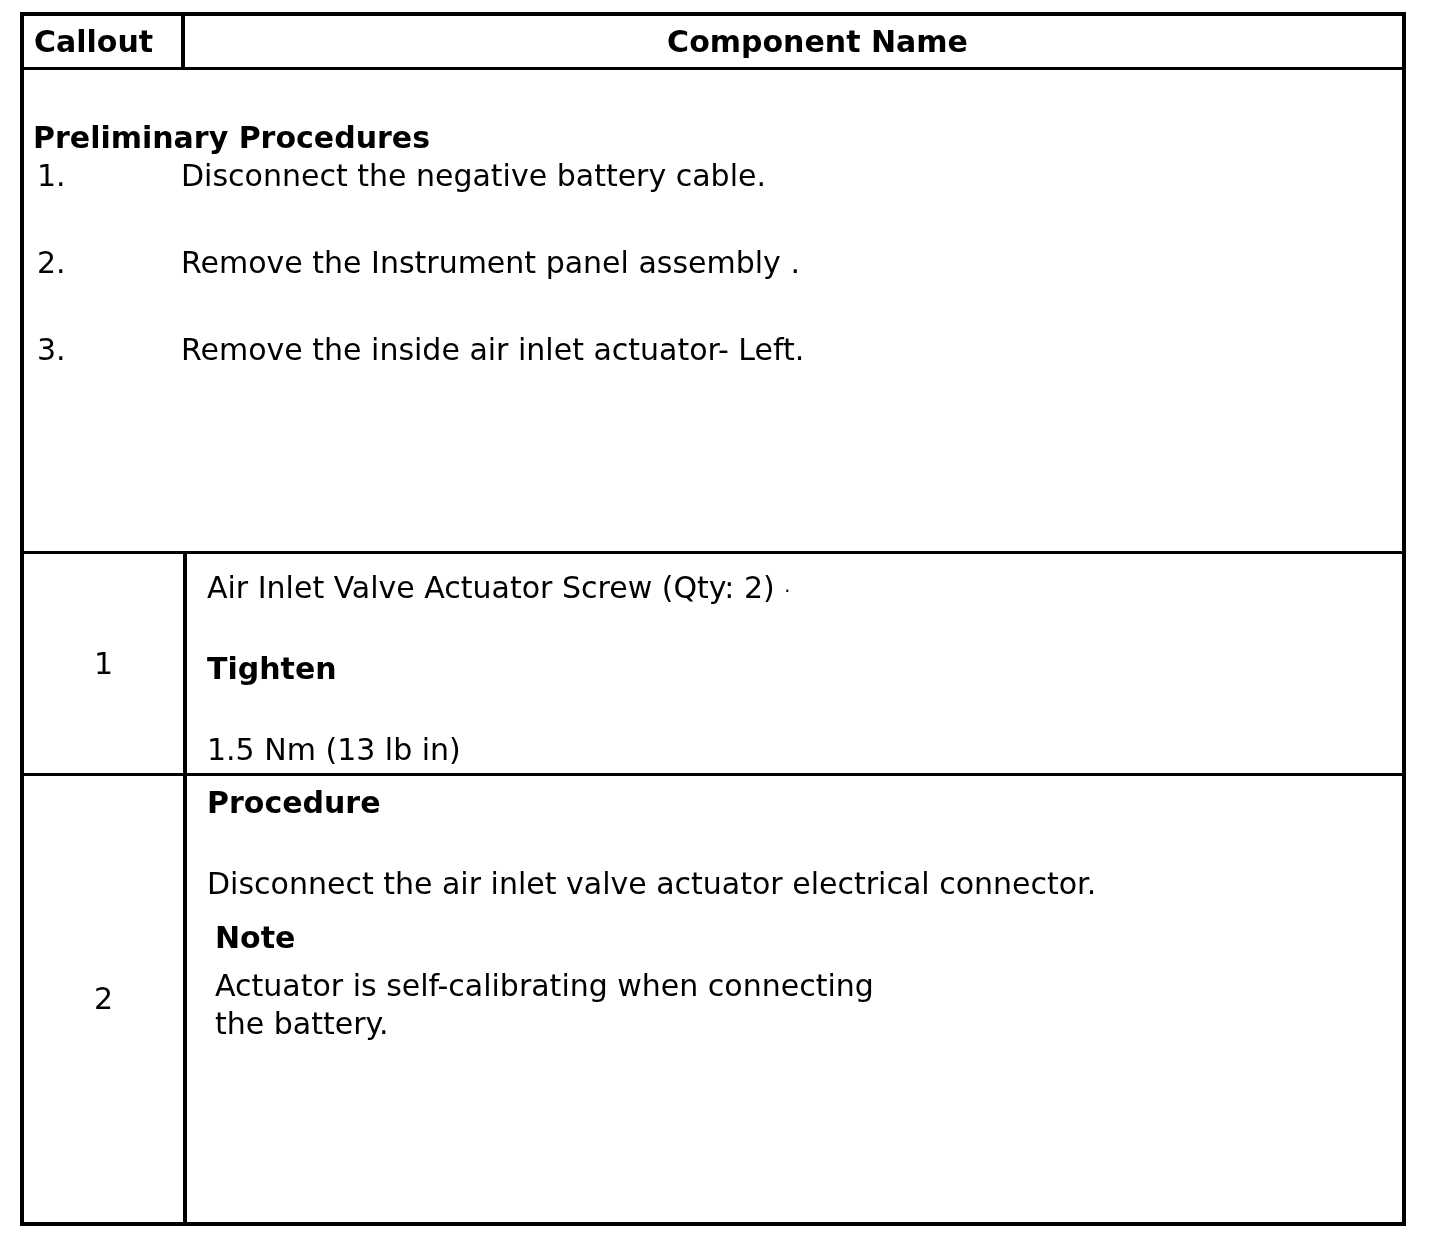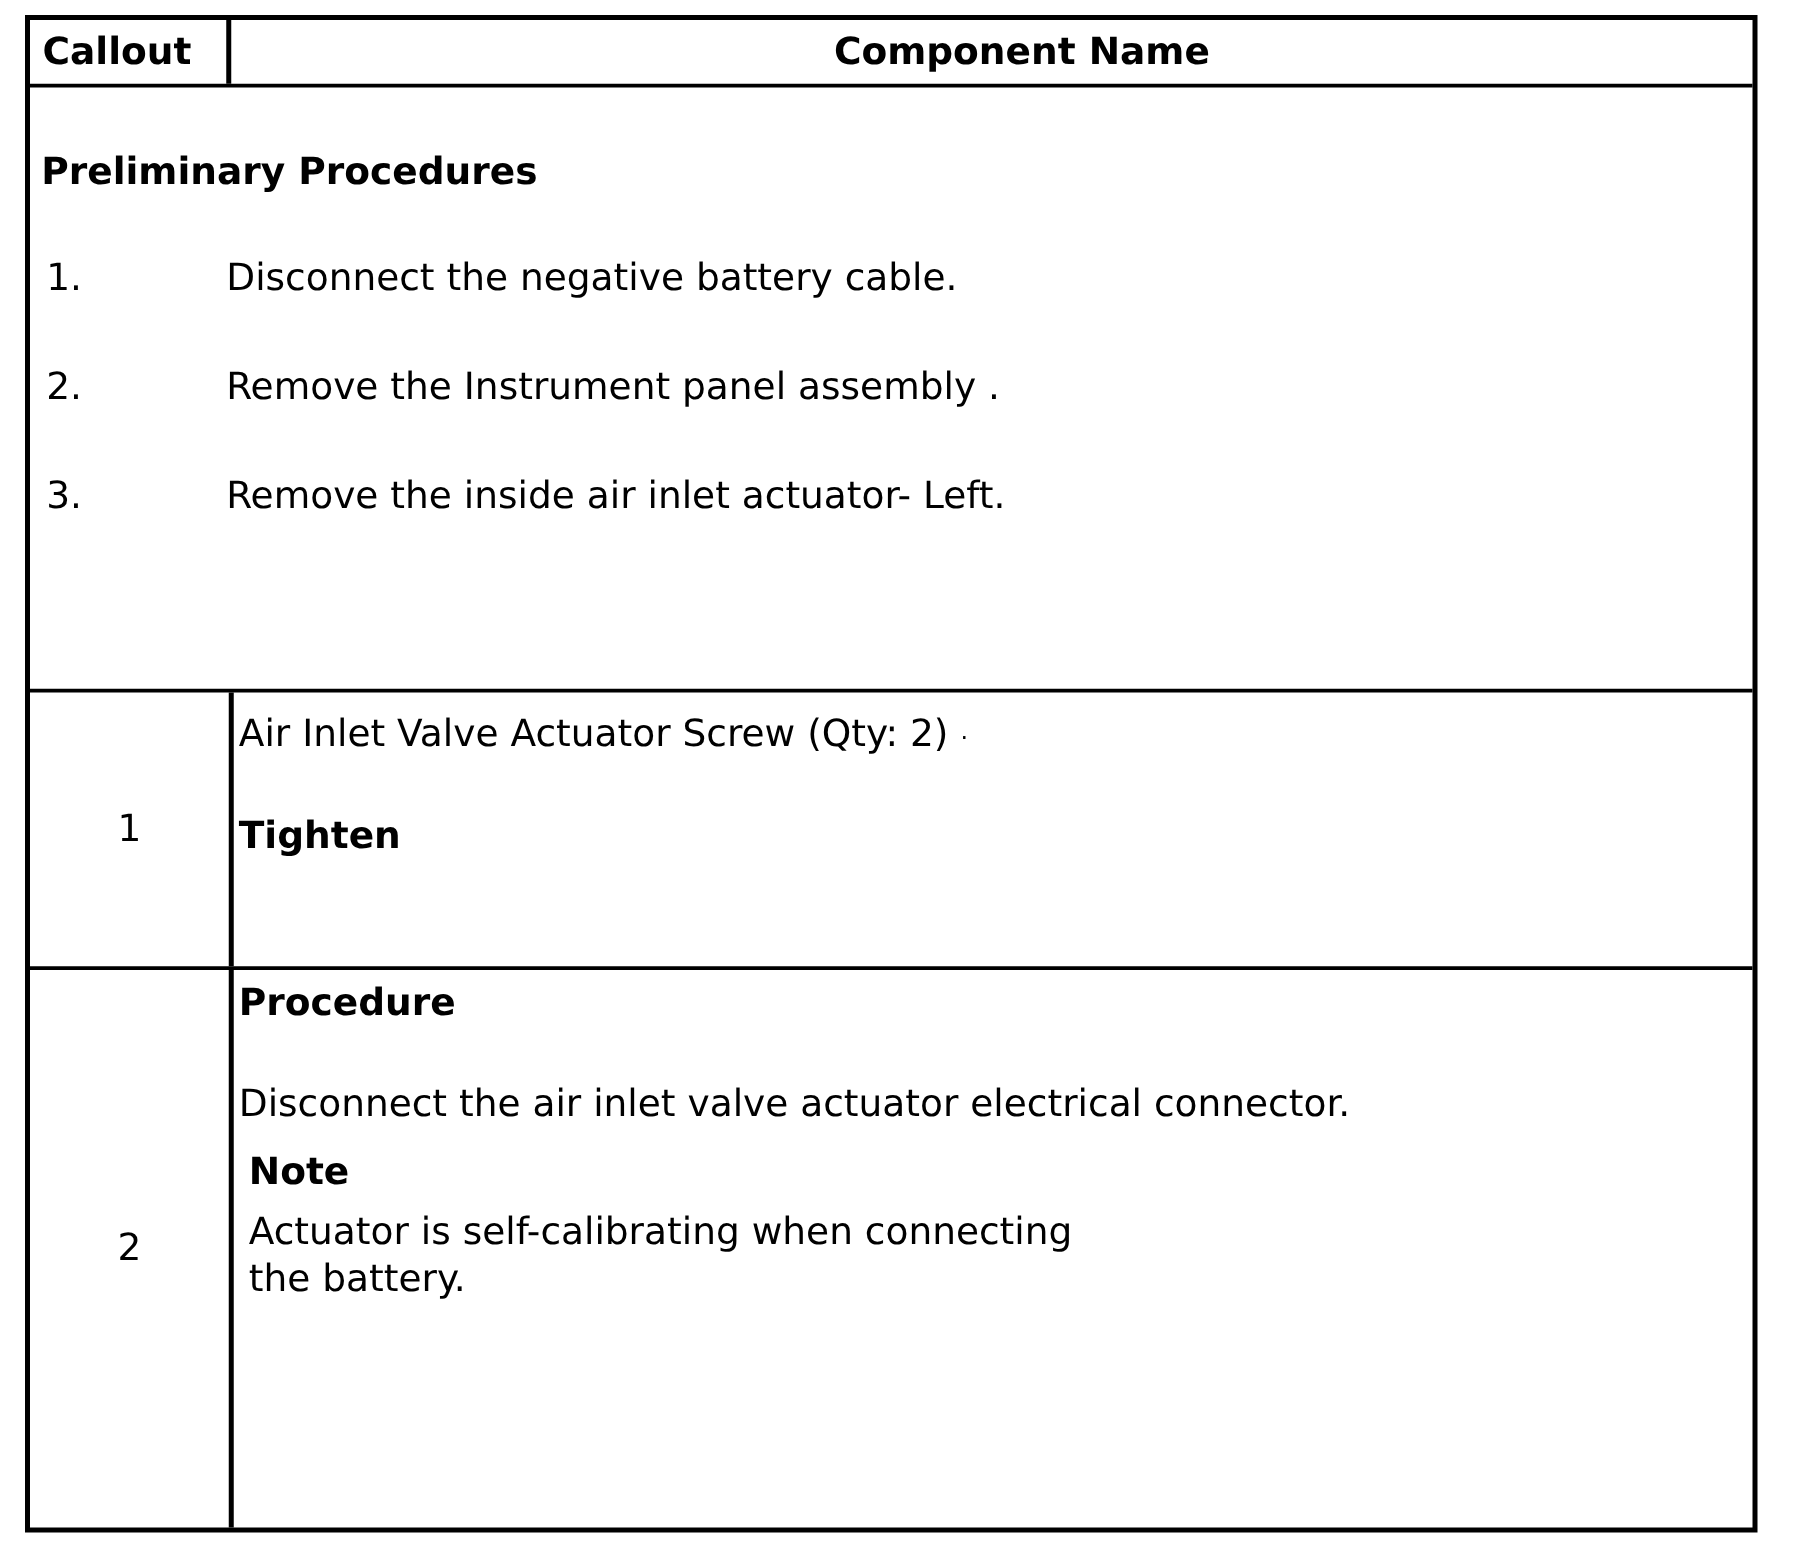--- a/index.html
+++ b/index.html
@@ -33,34 +33,34 @@
     font-weight:bold;
   }
   .hdr-name{ flex:1; display:flex; align-items:center; justify-content:center; font-weight:bold;margin-left:48px; }
 
   
   .prelim-row{
     height:484px; flex-shrink:0;
     border-bottom:3px solid var(--c-border);
     padding:49px 20px 0 9px;
   }
-  .prelim-title{ font-weight:bold; margin-bottom:47px; }
+  .prelim-title{ font-weight:bold; }
   .step{ display:flex; margin-bottom:49px; }
   .step-num{ width:103px; flex-shrink:0; padding-left:4px; }
   .step-text{ flex:1;margin-left:45px; }
 
   
   .body-row{ display:flex; }
   .row-1{ height:222px; flex-shrink:0; border-bottom:3px solid var(--c-border); }
   .row-2{ flex:1; }
   .callout-cell{
     width:163px; flex-shrink:0; border-right:4px solid var(--c-border);
     display:flex; align-items:center; justify-content:center;
   }
-  .content-cell{ flex:1; padding:12px 24px 0 4px; }
+  .content-cell{ flex:1; padding:12px 24px 0 20px; }
   .row-2 .content-cell{ padding-top:8px; }
 
   .line-gap{ margin-bottom:43px; }
   .bold{ font-weight:bold; }
   .tight-gap{ margin-bottom:16px; }
   .note-label{ margin-bottom:10px; padding-left:8px; }
   .note-text{ padding-left:8px; }
 
   .small-dot{ font-size:19px; vertical-align:6px; }
 </style>
@@ -90,20 +90,21 @@
         <div class="step-num">3.</div>
         <div class="step-text">Remove the inside air inlet actuator- Left.</div>
       </div>
     </div>
 
     <div class="body-row row-1">
       <div class="callout-cell">1</div>
       <div class="content-cell">
         <div class="line-gap"><span>Air Inlet Valve Actuator Screw (Qty: 2)</span> <span class="small-dot">.</span></div>
         <div class="bold line-gap">Tighten</div>
+        <div>1.5 Nm (13 lb in)</div>
       </div>
     </div>
 
     <div class="body-row row-2">
       <div class="callout-cell">2</div>
       <div class="content-cell">
         <div class="bold line-gap">Procedure</div>
         <div class="tight-gap">Disconnect the air inlet valve actuator electrical connector.</div>
         <div class="bold note-label">Note</div>
         <div class="note-text">

